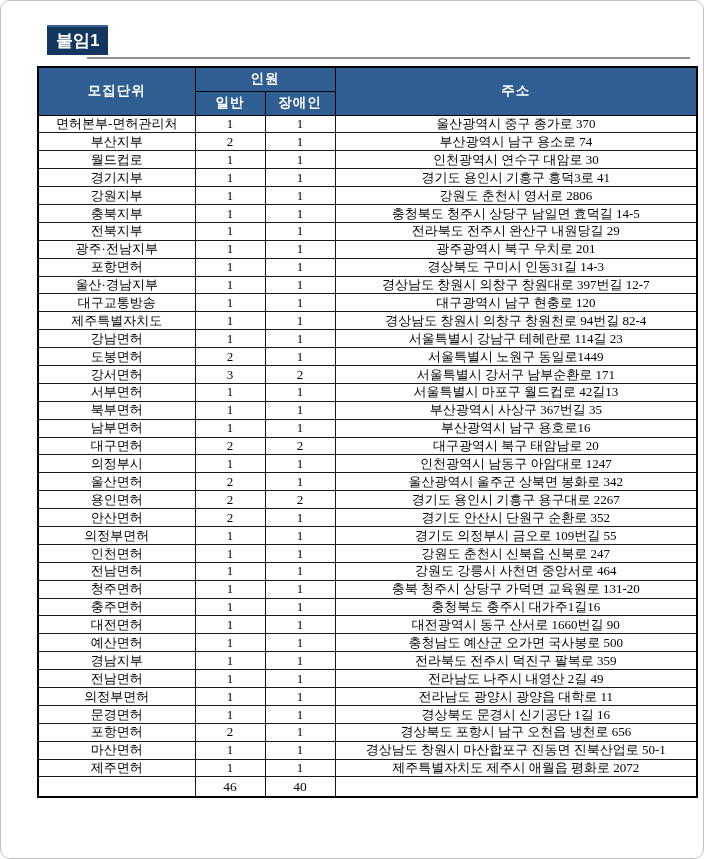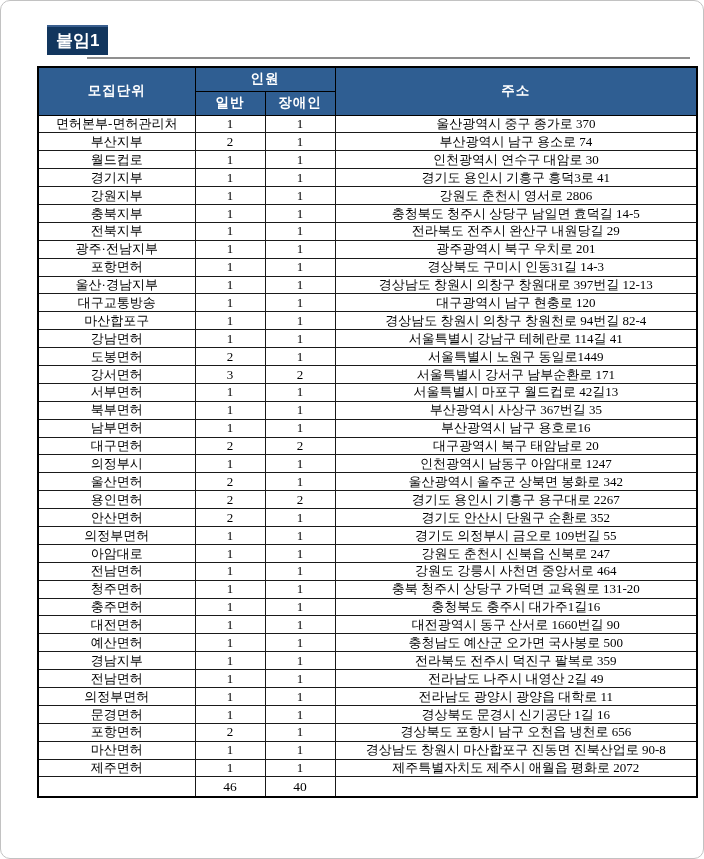--- a/index.html
+++ b/index.html
@@ -178,42 +178,42 @@
     <td>포항면허</td>
     <td>1</td>
     <td>1</td>
     <td>경상북도 구미시 인동31길 14-3</td>
   </tr>
 
   <tr>
     <td>울산·경남지부</td>
     <td>1</td>
     <td>1</td>
-    <td>경상남도 창원시 의창구 창원대로 397번길 12-13</td>
+    <td>경상남도 창원시 의창구 창원대로 397번길 12-7</td>
   </tr>
 
   <tr>
     <td>대구교통방송</td>
     <td>1</td>
     <td>1</td>
     <td>대구광역시 남구 현충로 120</td>
   </tr>
 
   <tr>
-    <td>마산합포구</td>
+    <td>제주특별자치도</td>
     <td>1</td>
     <td>1</td>
     <td>경상남도 창원시 의창구 창원천로 94번길 82-4</td>
   </tr>
 
   <tr>
     <td>강남면허</td>
     <td>1</td>
     <td>1</td>
-    <td>서울특별시 강남구 테헤란로 114길 41</td>
+    <td>서울특별시 강남구 테헤란로 114길 23</td>
   </tr>
 
   <tr>
     <td>도봉면허</td>
     <td>2</td>
     <td>1</td>
     <td>서울특별시 노원구 동일로1449</td>
   </tr>
 
   <tr>
@@ -280,21 +280,21 @@
   </tr>
 
   <tr>
     <td>의정부면허</td>
     <td>1</td>
     <td>1</td>
     <td>경기도 의정부시 금오로 109번길 55</td>
   </tr>
 
   <tr>
-    <td>아암대로</td>
+    <td>인천면허</td>
     <td>1</td>
     <td>1</td>
     <td>강원도 춘천시 신북읍 신북로 247</td>
   </tr>
 
   <tr>
     <td>전남면허</td>
     <td>1</td>
     <td>1</td>
     <td>강원도 강릉시 사천면 중앙서로 464</td>
@@ -360,21 +360,21 @@
     <td>포항면허</td>
     <td>2</td>
     <td>1</td>
     <td>경상북도 포항시 남구 오천읍 냉천로 656</td>
   </tr>
 
   <tr>
     <td>마산면허</td>
     <td>1</td>
     <td>1</td>
-    <td>경상남도 창원시 마산합포구 진동면 진북산업로 90-8</td>
+    <td>경상남도 창원시 마산합포구 진동면 진북산업로 50-1</td>
   </tr>
 
   <tr>
     <td>제주면허</td>
     <td>1</td>
     <td>1</td>
     <td>제주특별자치도 제주시 애월읍 평화로 2072</td>
   </tr>
 </tbody>
     <tfoot>

